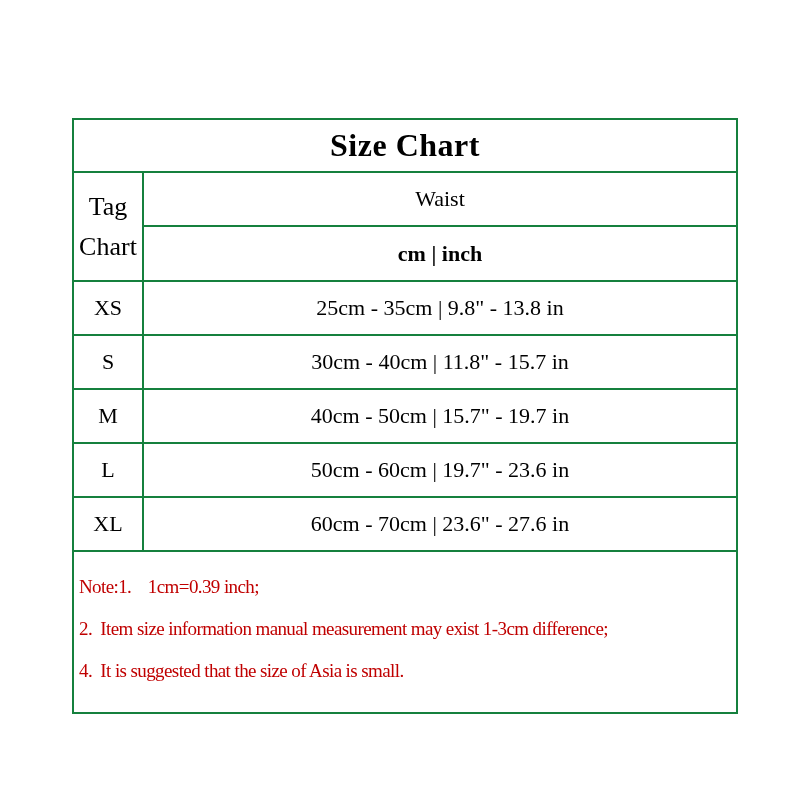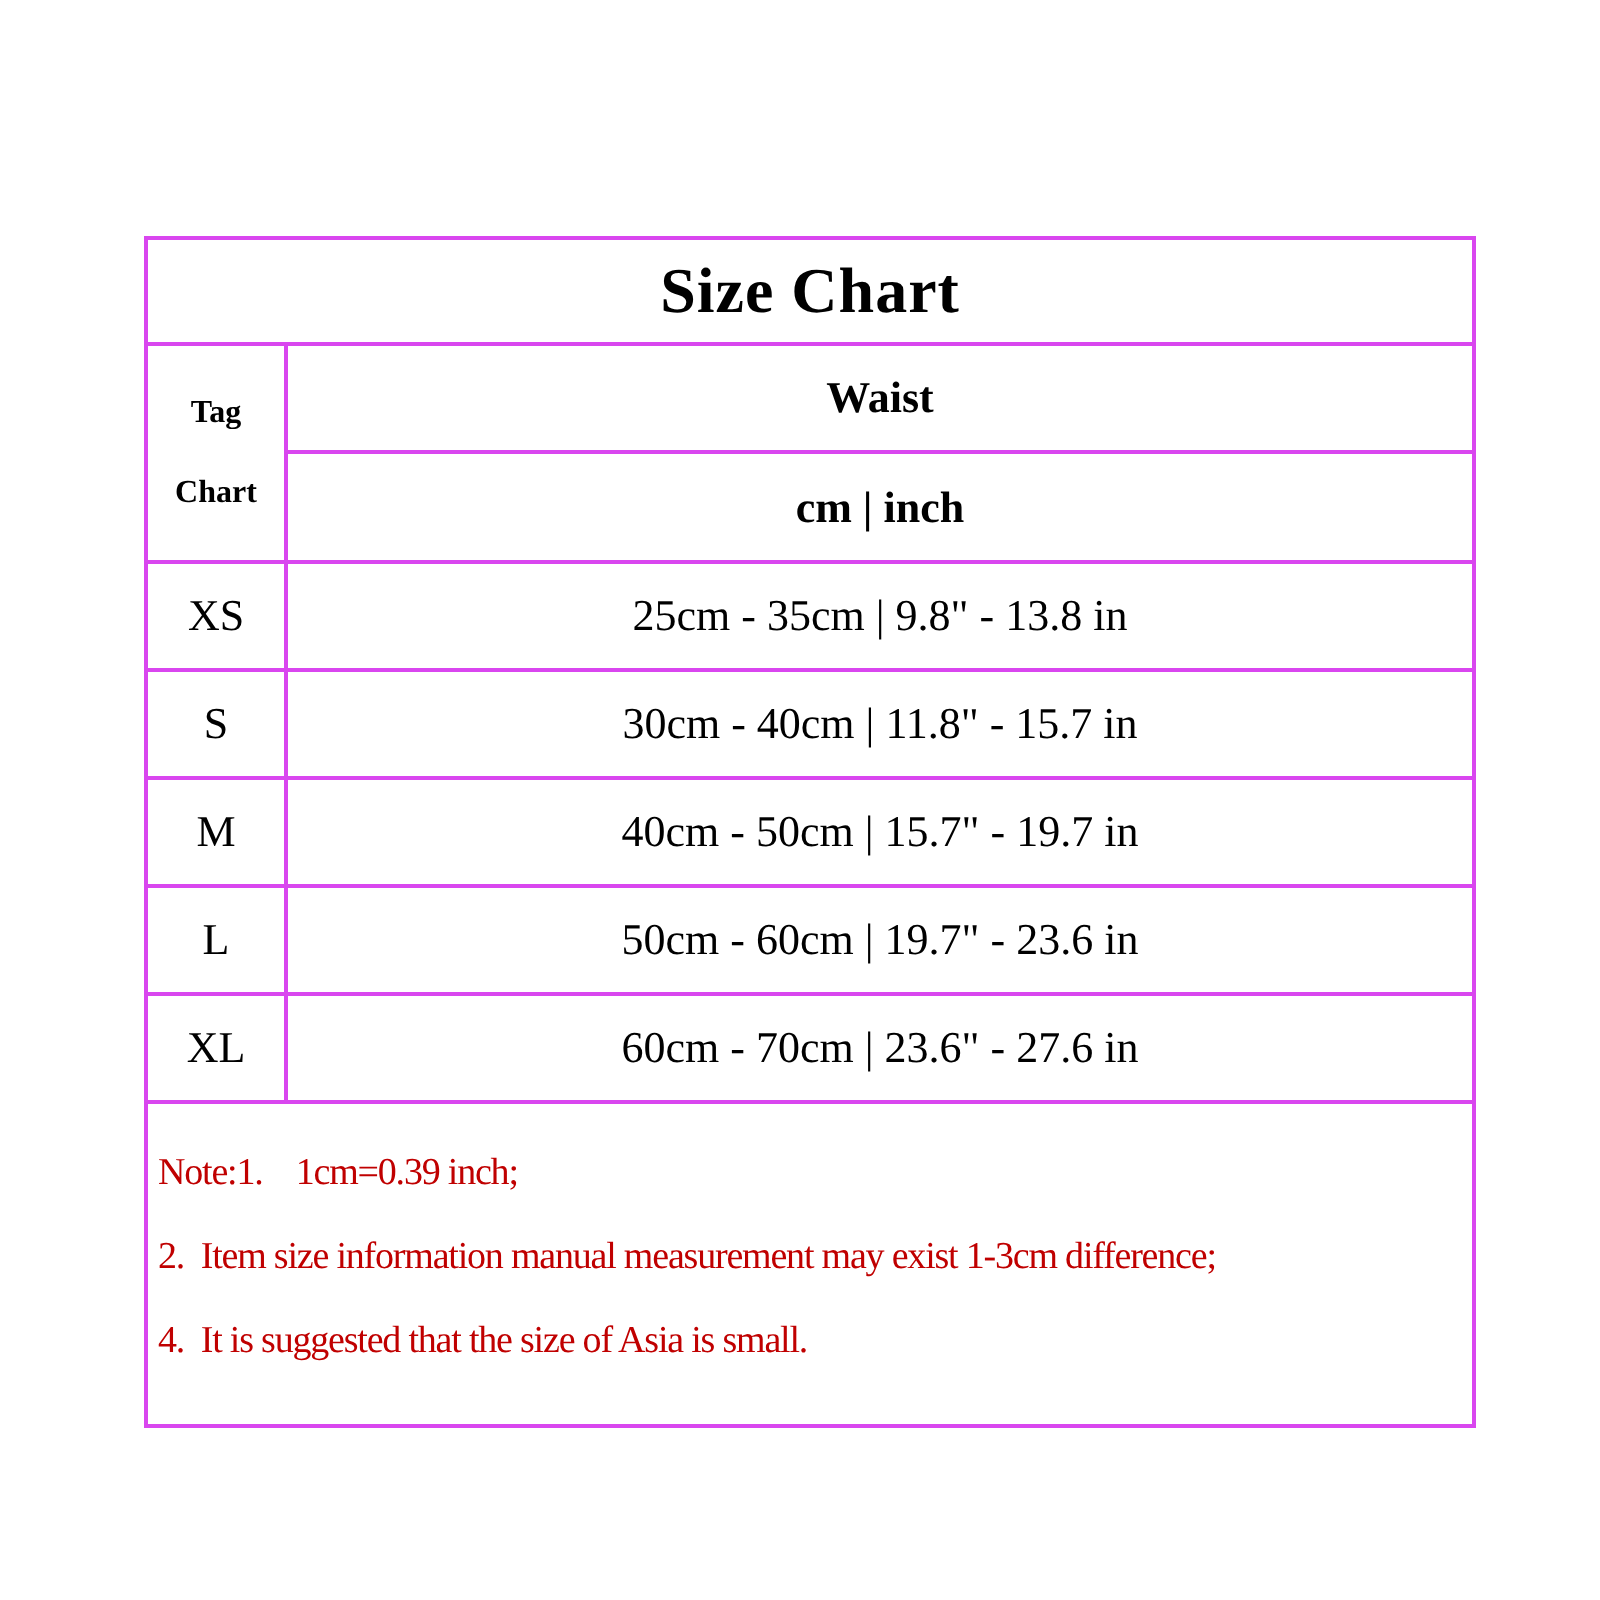--- a/index.html
+++ b/index.html
@@ -18,41 +18,41 @@
   table.size-table {
     position: absolute;
     left: 72px;
     top: 118px;
     width: 666px;
     border-collapse: collapse;
     table-layout: fixed;
     background: #ffffff;
   }
   table.size-table td {
-    border: 2px solid #d946ef;
+    border: 2px solid #15803d;
     padding: 0;
     text-align: center;
     vertical-align: middle;
   }
   col.tag-col { width: 70px; }
   .title-row td {
     height: 51px;
     font-size: 32px;
     font-weight: bold;
     letter-spacing: 0.5px;
   }
   .tag-cell {
-    font-size: 16px;
-    font-weight: bold;
+    font-size: 26px;
+    font-weight: normal;
     line-height: 40px;
   }
   .waist-row td.waist-cell {
     height: 52px;
     font-size: 22px;
-    font-weight: bold;
+    font-weight: normal;
   }
   .unit-row td.unit-cell {
     height: 53px;
     font-size: 22px;
     font-weight: bold;
     text-align: center;
   }
   tr.size-row td {
     height: 52px;
     font-size: 22px;

